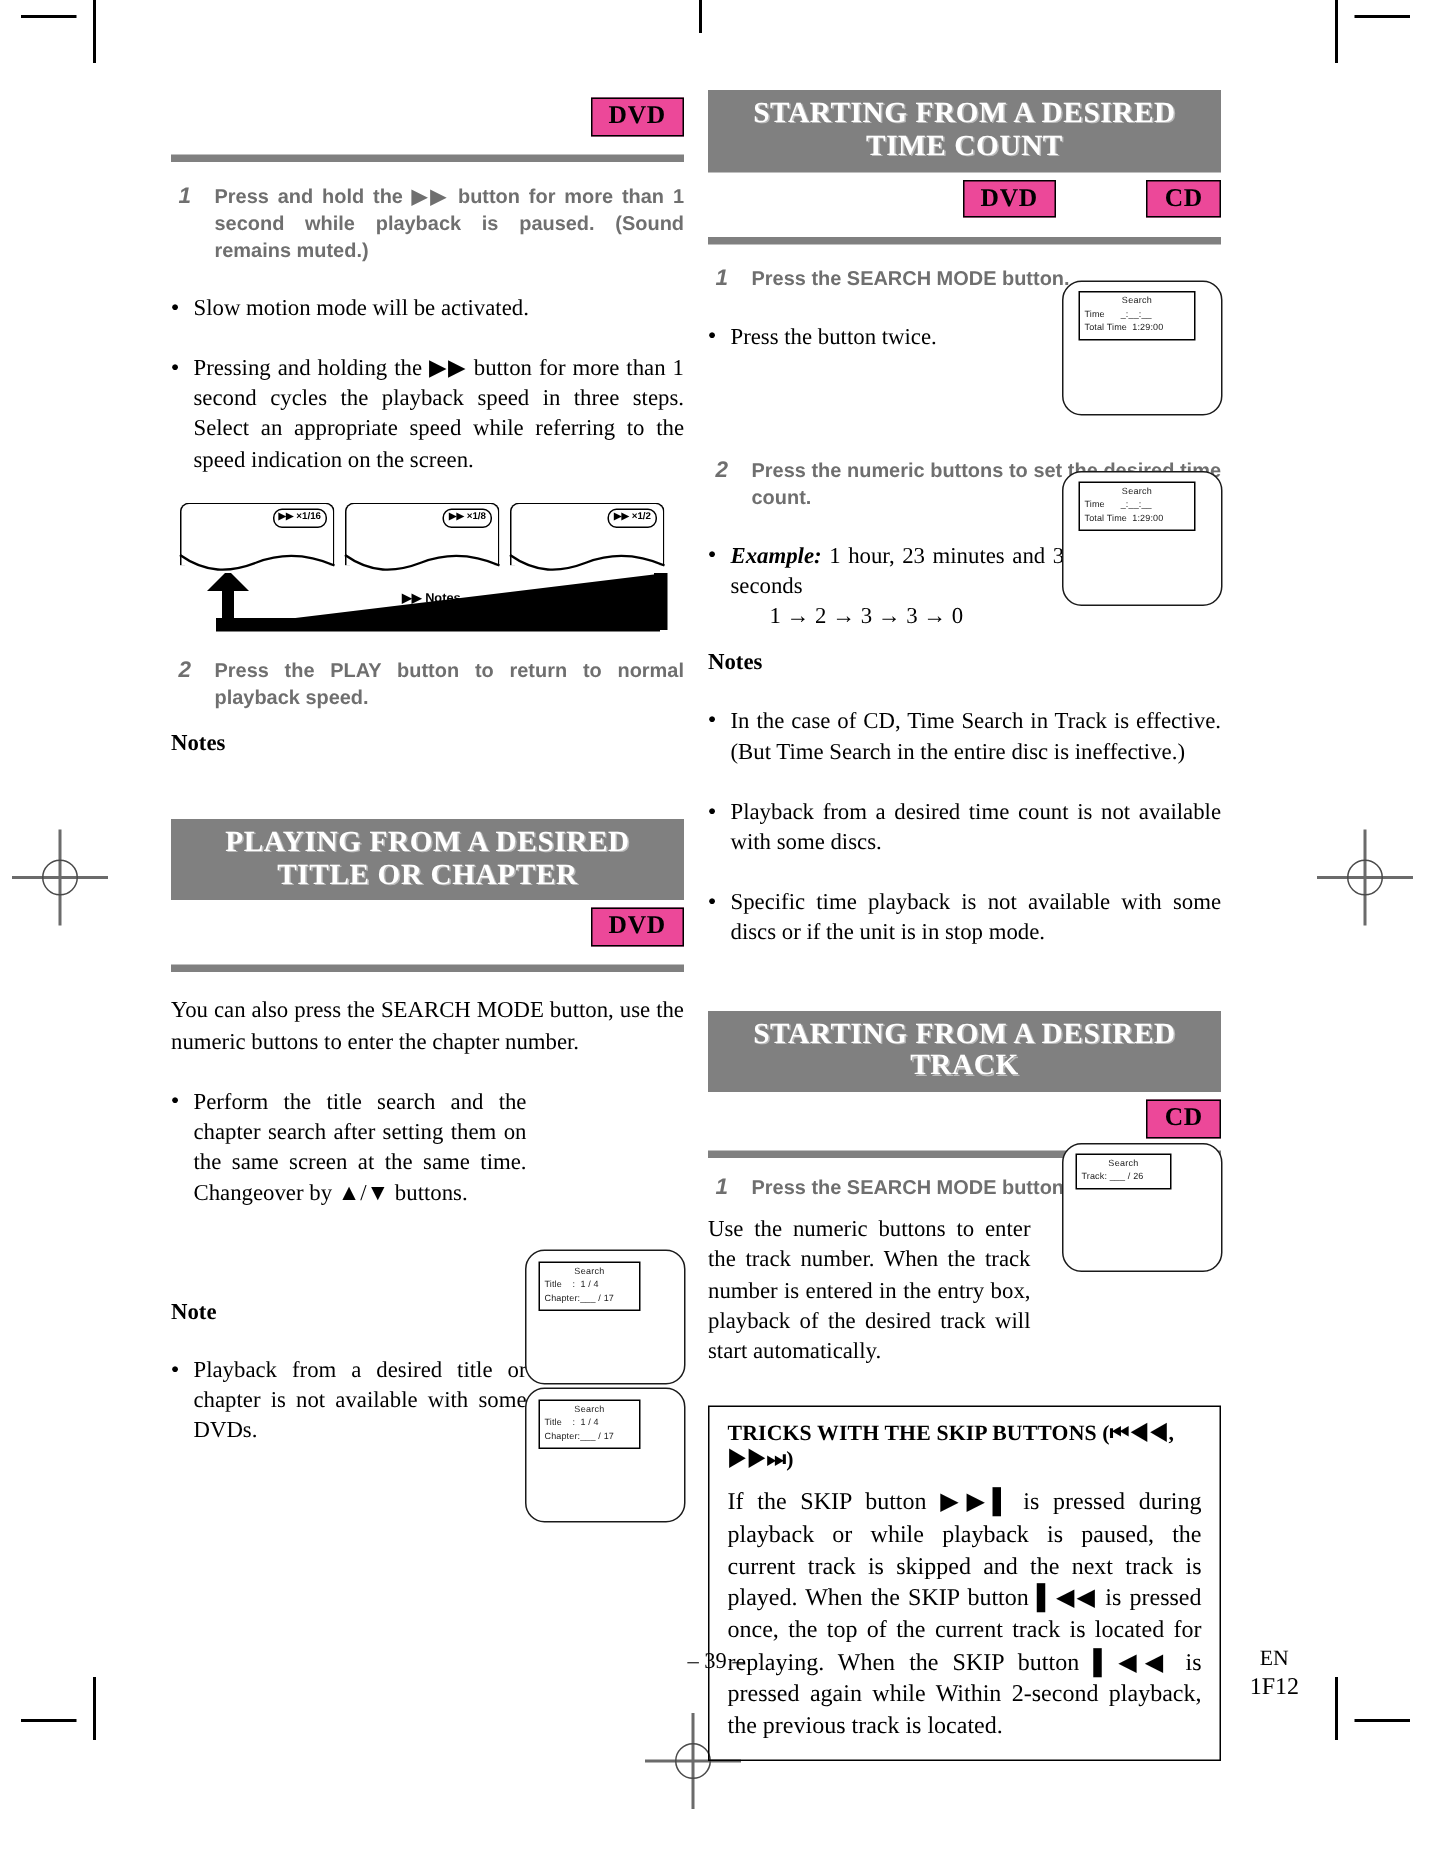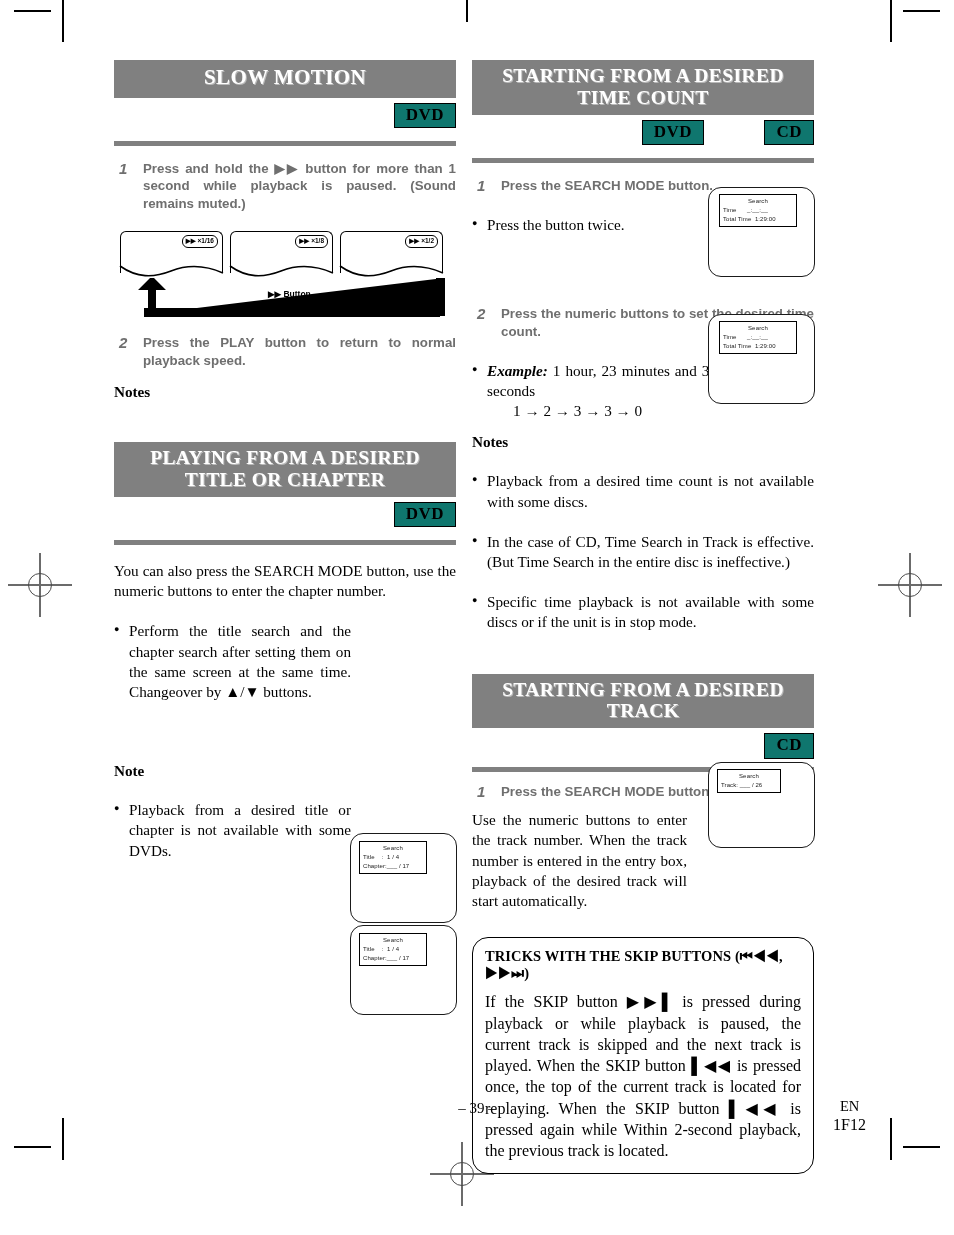--- a/index.html
+++ b/index.html
@@ -27,21 +27,21 @@
     background:#808080;color:#ffffff;text-align:center;
     font-family:"Liberation Serif", serif;font-weight:bold;
     font-size:21px;letter-spacing:.4px;line-height:1.12;
     padding:6px 4px 8px 4px;
     text-shadow:1px 1px 0 rgba(255,255,255,.45);
   }
   .sec-bar.two-line{font-size:19.5px;padding:5px 4px 6px 4px;}
 
   .disc-row{height:34px;position:relative;margin-top:5px;}
   .disc-tag{
-    position:absolute;top:0;border:1.6px solid #000;background:#0f766e;
+    position:absolute;top:0;border:1.6px solid #000;background:#ec4899;
     font-family:"Liberation Serif", serif;font-weight:bold;font-size:17px;
     padding:1px 11px 3px 11px;line-height:1.15;letter-spacing:.5px;
   }
   .rule{height:5px;background:#808080;margin-top:4px;}
 
   
   .step{display:flex;margin-top:14px;}
   .step .num{
     font-family:"Liberation Sans", sans-serif;font-style:italic;font-weight:bold;
     font-size:15px;color:#6f6f6f;width:24px;flex:0 0 24px;text-align:left;padding-left:5px;
@@ -137,32 +137,35 @@
   </div>
   <div class="regmark" style="left:440px;top:1152px;">
     <div class="vline"></div>
       <div class="hline"></div>
       <div class="circ"></div>
   </div>
 
   <div class="col col-left" style="top:60px;">
 
     <div>
-      <div class="sec-bar">SLOW MOTION</div>
 
       <div class="disc-row">
         <div class="disc-tag" style="right:0;">DVD</div>
       </div>
       <div class="rule"></div>
 
       <div class="step">
         <div class="num">1</div>
         <div class="txt">Press and hold the ▶▶ button for more than 1 second while playback is paused. (Sound remains muted.)</div>
       </div>
 
+      <div class="bullets">
+        <div class="bul">Slow motion mode will be activated.</div>
+        <div class="bul">Pressing and holding the ▶▶ button for more than 1 second cycles the playback speed in three steps. Select an appropriate speed while referring to the speed indication on the screen.</div>
+      </div>
 
       <div class="fig">
         <div class="scr" style="left:6px;">
           <div class="frame"></div>
           <svg class="wave" viewBox="0 0 105 16" preserveAspectRatio="none">
             <path d="M1,2 C18,14 34,14 52,7 C70,0 88,2 104,9" fill="none" stroke="#000" stroke-width="1.6"></path>
           </svg>
           <div class="speed">▶▶ ×1/16</div>
         </div>
         <div class="arrowhead" style="left:118px;"></div>
@@ -184,21 +187,21 @@
           <div class="speed">▶▶ ×1/2</div>
         </div>
 
         <svg class="cycle" viewBox="0 0 326 42" preserveAspectRatio="none">
           <path d="M318,0 L318,34 L24,34 L24,26 L10,40 L24,54 L24,42" fill="none" stroke="#000" stroke-width="0"></path>
           <path d="M322,0 L322,36 L26,36 L26,44 L26,36 Z" fill="#000"></path>
           <rect x="314" y="0" width="9" height="38" fill="#000"></rect>
           <rect x="22" y="30" width="296" height="9" fill="#000"></rect>
           <path d="M26,32 L26,12 L16,12 L30,-2 L44,12 L34,12 L34,32 Z" fill="#000"></path>
         </svg>
-        <div class="cycle-label">▶▶ Button</div>
+        <div class="cycle-label">▶▶ Notes</div>
       </div>
 
       <div class="step" style="margin-top:8px;">
         <div class="num">2</div>
         <div class="txt">Press the PLAY button to return to normal playback speed.</div>
       </div>
 
       <div class="notes-h">Notes</div>
     </div>
 
@@ -271,22 +274,22 @@
 
       <div class="bullets">
         <div class="bul nojust" style="width:230px;">
           <span class="ex">Example:</span><span> 1 hour, 23 minutes and 30 seconds</span>
           <span class="indent">1 → 2 → 3 → 3 → 0</span>
         </div>
       </div>
 
       <div class="notes-h" style="margin-top:12px;">Notes</div>
       <div class="bullets">
+        <div class="bul">In the case of CD, Time Search in Track is effective. (But Time Search in the entire disc is ineffective.)</div>
         <div class="bul">Playback from a desired time count is not available with some discs.</div>
-        <div class="bul">In the case of CD, Time Search in Track is effective. (But Time Search in the entire disc is ineffective.)</div>
         <div class="bul">Specific time playback is not available with some discs or if the unit is in stop mode.</div>
       </div>
     </div>
 
     <div style="margin-top:41px;">
       <div class="sec-bar two-line">
         <div>STARTING FROM A DESIRED</div>
         <div>TRACK</div>
       </div>
 
@@ -295,21 +298,21 @@
       </div>
       <div class="rule"></div>
 
       <div class="step" style="margin-top:11px;">
         <div class="num">1</div>
         <div class="txt nojust">Press the SEARCH MODE button.</div>
       </div>
 
       <div class="para" style="width:215px;margin-top:9px;">Use the numeric buttons to enter the track number. When the track number is entered in the entry box, playback of the desired track will start automatically.</div>
 
-      <div class="tricks" style="margin-top:26px;border-radius:16px;">
+      <div class="tricks" style="margin-top:26px;">
         <div class="tricks-h">TRICKS WITH THE SKIP BUTTONS (⏮◀◀, ▶▶⏭)</div>
         <div class="tricks-b">If the SKIP button ▶▶▌ is pressed during playback or while playback is paused, the current track is skipped and the next track is played. When the SKIP button ▌◀◀ is pressed once, the top of the current track is located for replaying. When the SKIP button ▌◀◀ is pressed again while Within 2-second playback, the previous track is located.</div>
       </div>
     </div>
   </div>
 
   <div class="tv" style="left:708px;top:187px;width:105px;height:88px;">
     <div class="osd" style="left:10px;top:6px;width:70px;">
       <span class="ttl">Search</span>
       <span class="row">Time      _:__:__</span>

